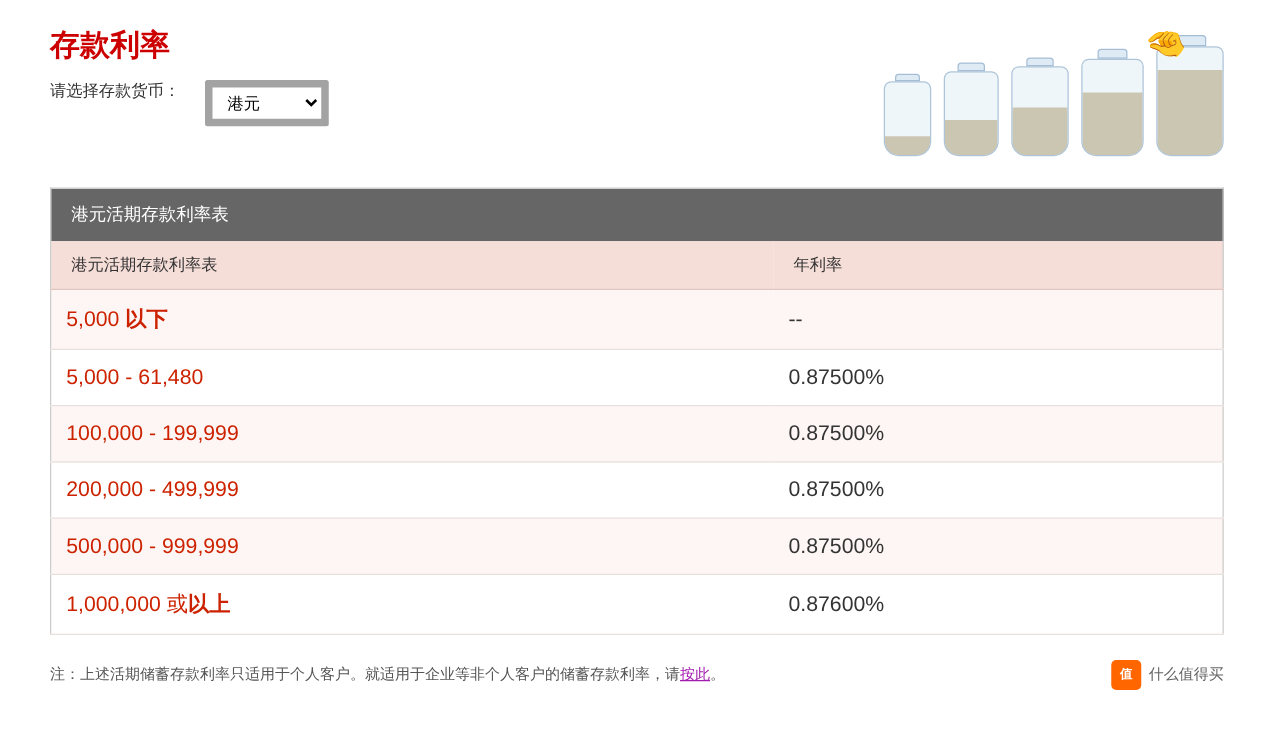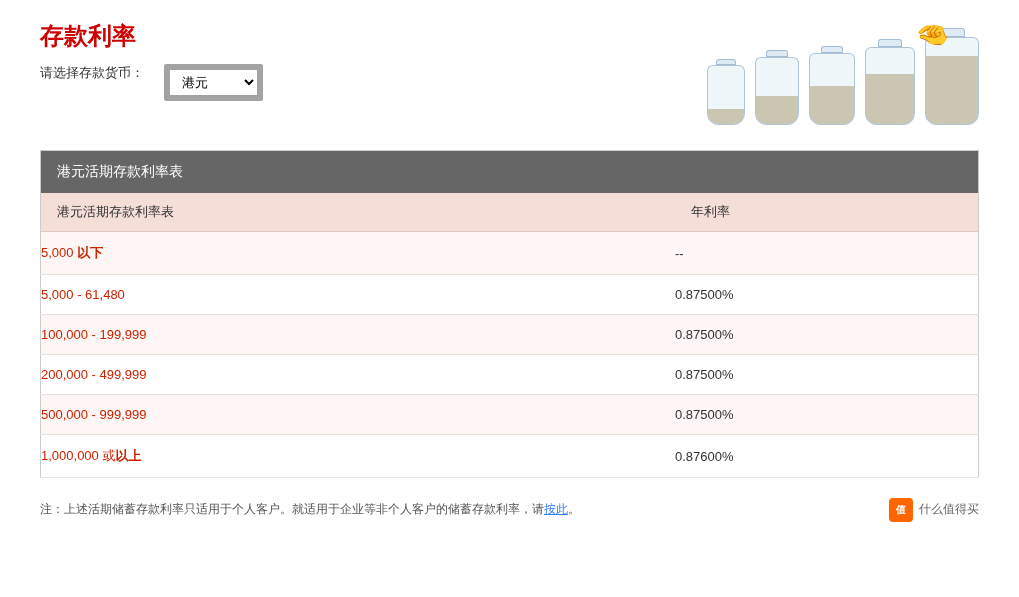--- a/index.html
+++ b/index.html
@@ -74,22 +74,22 @@
     .col-header-row {
       background: #f5ddd8;
     }
     .col-header-row td {
       padding: 10px 16px;
       font-size: 13px;
       color: #333;
       border-bottom: 1px solid #e0c8c0;
     }
     .data-row td {
-      padding: 12px 0;
-      font-size: 13px;
+      padding: 12px 12px;
+      font-size: 17px;
       border-bottom: 1px solid #e8e0dc;
       vertical-align: middle;
     }
     .data-row:nth-child(odd) {
       background: #fdf6f4;
     }
     .data-row:nth-child(even) {
       background: #fff;
     }
     .range-cell {
@@ -108,21 +108,21 @@
       color: #555;
       line-height: 1.6;
       display: flex;
       align-items: center;
       justify-content: space-between;
     }
     .footer-note-text {
       flex: 1;
     }
     .footer-link {
-      color: #3b82f6;
+      color: #a21caf;
       text-decoration: underline;
       cursor: pointer;
     }
     .footer-brand {
       display: flex;
       align-items: center;
       gap: 6px;
       color: #666;
       font-size: 12px;
       white-space: nowrap;

